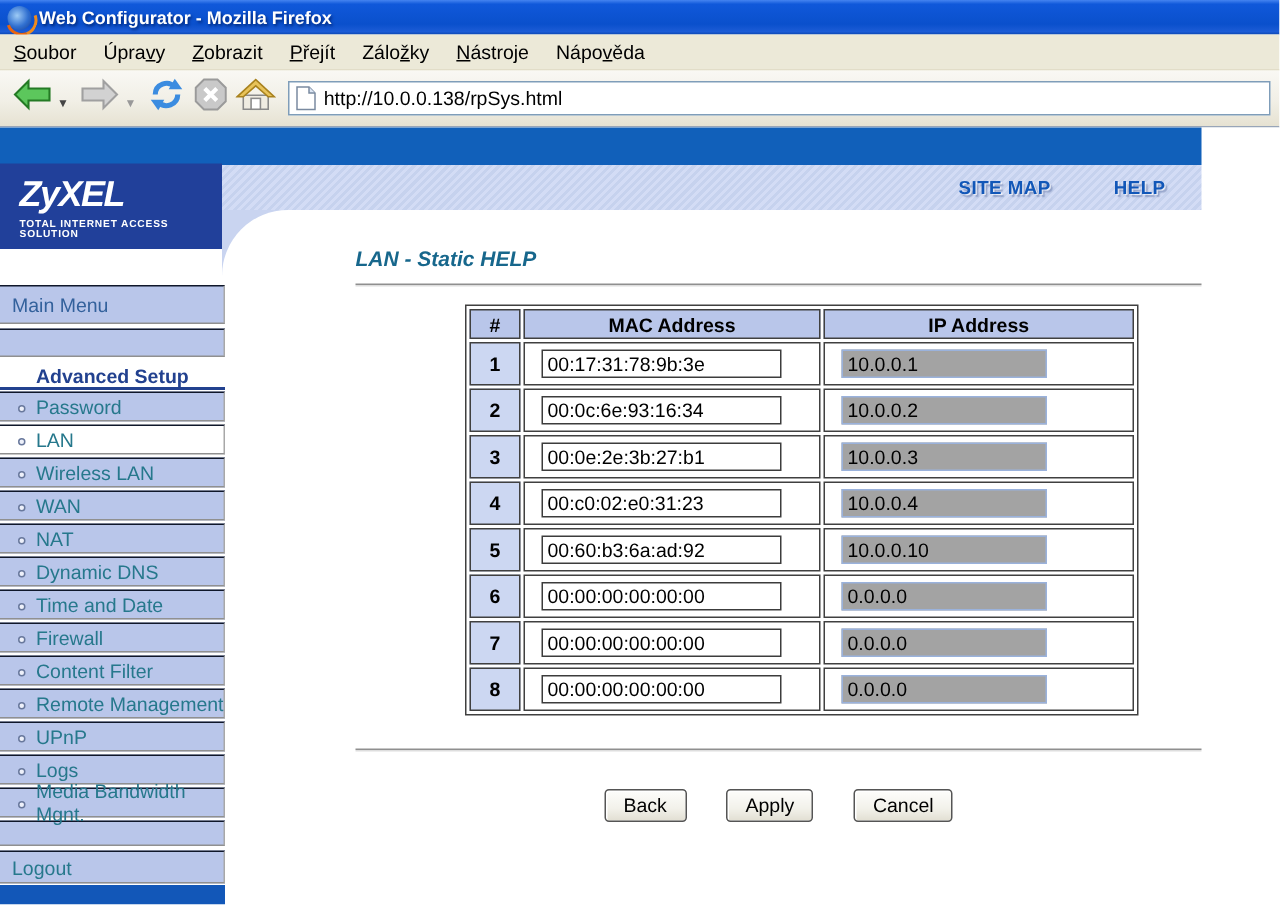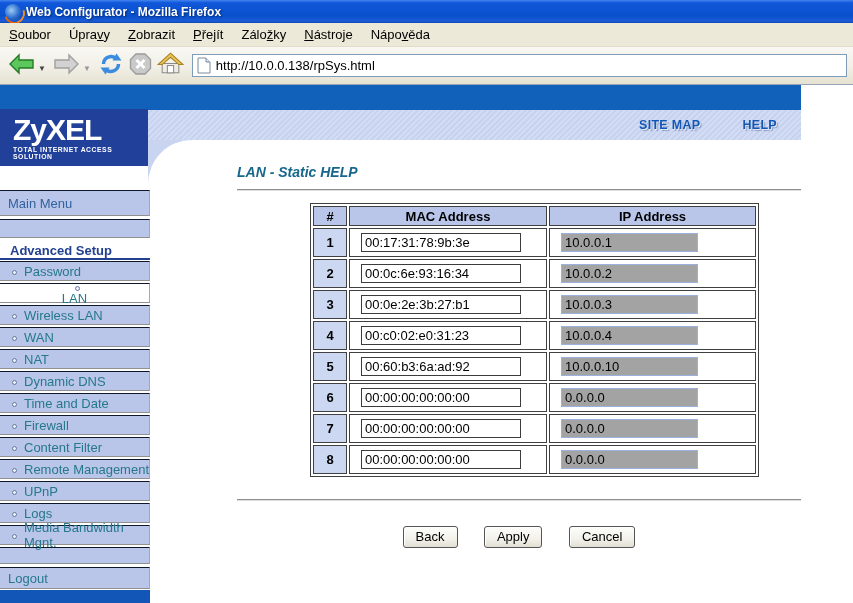--- a/index.html
+++ b/index.html
@@ -32,40 +32,40 @@
   .urlbar { flex:1; height:23px; margin-left:6px; background:#fff; border:1px solid #7f9db9;
     display:flex; align-items:center; padding:0 4px; }
   .urlbar input { flex:1; border:none; outline:none; font-size:13px; color:#000; font-family:"Liberation Sans",sans-serif; background:transparent; }
   .page-icon { margin-right:5px; display:flex; }
 
   
   .page { position:absolute; left:0; top:85px; width:853px; height:518px; background:#fff; }
   .top-band { position:absolute; left:0; top:0; width:801px; height:25px; background:#1160ba; }
   .logo-block { position:absolute; left:0; top:24px; width:148px; height:57px; background:#21409a;
     color:#fff; padding:6px 0 0 13px; }
-  .logo-text { font-size:30px; font-weight:bold; letter-spacing:-1px; line-height:30px; }
+  .logo-text { font-size:24px; font-weight:bold; font-style:italic; letter-spacing:-1px; line-height:30px; }
   .logo-tagline { font-size:6.8px; font-weight:bold; letter-spacing:0.55px; margin-top:1px; }
   .striped-band { position:absolute; left:148px; top:25px; width:653px; height:30px;
     background:repeating-linear-gradient(135deg,#d3dcf5 0 2px,#c6d2ee 2px 4px);
     display:flex; align-items:center; justify-content:flex-end; gap:42px; padding-right:24px; }
   .hdr-link { color:#1257b8; font-weight:bold; font-size:12.5px; letter-spacing:0.3px; cursor:pointer;
     text-shadow:1px 1px 0 rgba(255,255,255,0.65), 2px 2px 1px rgba(90,110,160,0.5); text-decoration:none; }
   .corner-patch { position:absolute; left:148px; top:55px; width:44px; height:44px; background:#c9d4f0; }
   .corner-patch .inner { width:44px; height:44px; background:#fff; border-top-left-radius:44px; }
 
   
   .sidebar { position:absolute; left:0; top:105px; width:150px; }
   .srow { background:#b9c6ea; border-top:1px solid #0f172a; border-bottom:1px solid #909090; border-right:1px solid #a8a8a8;
     margin-bottom:3px; font-size:13px; display:flex; align-items:center; cursor:pointer; }
   .srow.mainmenu { height:26px; padding-left:8px; color:#33619c; }
   .srow.empty1 { height:19px; margin-bottom:3px; }
-  .section { background:#fff; height:19px; padding:2px 0 0 10px; font-size:13px; font-weight:bold; color:#22418f;
+  .section { background:#fff; height:19px; padding:2px 0 0 24px; font-size:13px; font-weight:bold; color:#22418f;
     border-bottom:2px solid #22418f; margin-bottom:1px; }
   .srow.item { height:20px; margin-bottom:2px; color:#26788c; }
-  .srow.item.selected { background:#fff;flex-direction:column; }
+  .srow.item.selected { background:#fff; }
   .srow.empty2 { height:17px; margin-bottom:3px; }
   .srow.logout { height:22px; padding-left:8px; color:#26788c; margin-bottom:0; }
   .bullet { display:inline-block; width:5px; height:5px; border:1px solid #68789c; border-radius:50%;
     background:#eef1fa; margin:2px 7px 0 12px; flex:0 0 auto; }
   .side-band { position:absolute; left:0; top:505px; width:150px; height:13px; background:#1257b8; }
 
   
   .content { position:absolute; left:150px; top:55px; width:703px; }
   .page-title { margin:24px 0 0 87px; font-size:14px; font-weight:bold; font-style:italic; color:#17678c; }
   .rule { height:1px; background:#8f8f8f; box-shadow:0 1px 0 #dedede; width:564px; margin-left:87px; }

